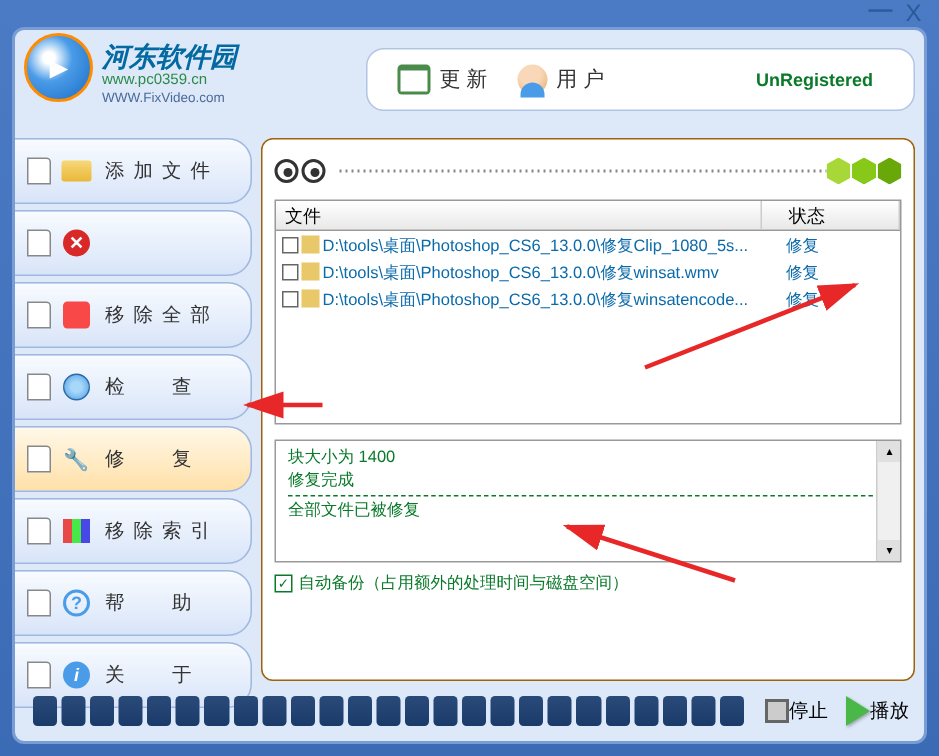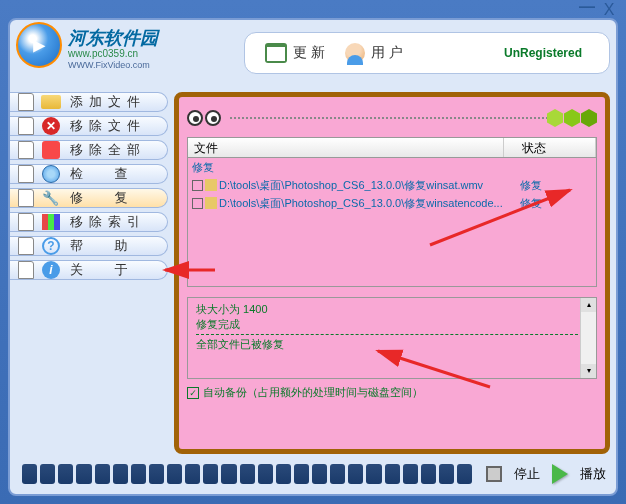--- a/index.html
+++ b/index.html
@@ -16,34 +16,34 @@
 .logo-sub { position: absolute; left: 54px; top: 40px; font-size: 9px; color: #4a6a9a; }
 .header-bar { position: absolute; right: 6px; top: 12px; width: 366px; height: 42px; background: #fff; border: 1px solid #b0c4e4; border-radius: 12px; display: flex; align-items: center; padding: 0 10px; }
 .header-btn { display: flex; align-items: center; gap: 6px; padding: 4px 10px; font-size: 14px; color: #333; cursor: pointer; }
 .cal-icon { width: 22px; height: 20px; background: #4a8a4a; border-radius: 3px; position: relative; }
 .cal-icon::before { content: ""; position: absolute; top: 4px; left: 2px; right: 2px; bottom: 2px; background: #fff; }
 .user-icon { width: 20px; height: 20px; border-radius: 50%; background: radial-gradient(circle at 40% 30%, #f8d8b8 40%, #e8a868 100%); position: relative; }
 .user-icon::after { content: ""; position: absolute; bottom: -2px; left: 2px; width: 16px; height: 10px; background: #4a9ce8; border-radius: 8px 8px 0 0; }
 .unreg { position: absolute; right: 27px; color: #0a7a2a; font-size: 12px; font-weight: bold; }
 .content { position: relative; height: calc(100% - 104px); }
 .sidebar { position: absolute; left: 0; top: 8px; width: 158px; }
-.side-btn { display: flex; align-items: center; height: 20px; margin-bottom: 4px; background: linear-gradient(to bottom, #f8fbff 0%, #e8f0fc 50%, #d8e4f8 100%); border: 1px solid #a0b8e0; border-left: none; border-radius: 0 16px 16px 0; padding-left: 8px; cursor: pointer; position: relative; }
+.side-btn { display: flex; align-items: center; height: 44px; margin-bottom: 4px; background: linear-gradient(to bottom, #f8fbff 0%, #e8f0fc 50%, #d8e4f8 100%); border: 1px solid #a0b8e0; border-left: none; border-radius: 0 16px 16px 0; padding-left: 8px; cursor: pointer; position: relative; }
 .side-btn.active { background: linear-gradient(to bottom, #fff8e8 0%, #ffecc8 50%, #ffe0a8 100%); }
 .side-page { width: 16px; height: 18px; background: #fff; border: 1px solid #888; border-radius: 0 3px 0 0; margin-right: 6px; }
 .side-icon { width: 22px; height: 20px; margin-right: 8px; display: flex; align-items: center; justify-content: center; }
 .side-label { font-size: 13px; color: #333; letter-spacing: 6px; }
 .folder-ic { background: linear-gradient(to bottom, #f8d878 0%, #e8b838 100%); border-radius: 2px; width: 20px; height: 14px; }
 .x-ic { width: 18px; height: 18px; border-radius: 50%; background: #d82828; color: #fff; font-size: 12px; font-weight: bold; line-height: 18px; text-align: center; }
 .sweep-ic { width: 18px; height: 18px; background: #f84848; border-radius: 3px; position: relative; }
 .globe-ic { width: 18px; height: 18px; border-radius: 50%; background: radial-gradient(circle, #a8d8f8 30%, #4a9ce8 100%); border: 1px solid #2a6aa8; }
 .wrench-ic { font-size: 14px; }
 .idx-ic { width: 18px; height: 16px; background: linear-gradient(to right, #e84848 33%, #48e848 33% 66%, #4848e8 66%); }
 .help-ic { width: 18px; height: 18px; border-radius: 50%; border: 2px solid #4a9ce8; color: #4a9ce8; font-size: 12px; font-weight: bold; line-height: 15px; text-align: center; }
 .info-ic { width: 18px; height: 18px; border-radius: 50%; background: #4a9ce8; color: #fff; font-size: 12px; font-weight: bold; line-height: 18px; text-align: center; font-style: italic; }
-.main-panel { position: absolute; left: 164px; top: 8px; right: 6px; bottom: 0; background: #f9a8d4; border: 5px solid #a16207; border-radius: 8px; padding: 8px; }
+.main-panel { position: absolute; left: 164px; top: 8px; right: 6px; bottom: 0; background: #ffffff; border: 1px solid #a16207; border-radius: 8px; padding: 8px; }
 .panel-header { height: 26px; display: flex; align-items: center; position: relative; }
 .eyes { display: flex; gap: 2px; margin-right: 8px; }
 .eye { width: 16px; height: 16px; border: 2px solid #333; border-radius: 50%; background: #fff; position: relative; }
 .eye::after { content: ""; position: absolute; width: 6px; height: 6px; background: #333; border-radius: 50%; top: 4px; left: 4px; }
 .dots { flex: 1; height: 2px; background-image: radial-gradient(circle, #888 1px, transparent 1px); background-size: 4px 2px; }
 .hex-group { display: flex; gap: 1px; }
 .hex { width: 16px; height: 18px; background: #a8d838; clip-path: polygon(50% 0, 100% 25%, 100% 75%, 50% 100%, 0 75%, 0 25%); }
 .hex:nth-child(2) { background: #88c818; }
 .hex:nth-child(3) { background: #68a808; }
 .file-table { border: 1px solid #999; margin-top: 6px; height: 150px; overflow: hidden; position: relative; }
@@ -62,21 +62,21 @@
 .log-line { color: #0a7a2a; white-space: nowrap; }
 .log-div { border-top: 1px dashed #0a7a2a; margin: 2px 0; }
 .log-scroll { position: absolute; right: 0; top: 0; bottom: 0; width: 16px; background: #f0f0f0; border-left: 1px solid #ccc; }
 .scroll-up { position: absolute; top: 0; width: 16px; height: 14px; background: #e0e0e0; text-align: center; font-size: 8px; line-height: 14px; }
 .scroll-dn { position: absolute; bottom: 0; width: 16px; height: 14px; background: #e0e0e0; text-align: center; font-size: 8px; line-height: 14px; }
 .auto-backup { margin-top: 6px; font-size: 11px; color: #0a7a2a; display: flex; align-items: center; gap: 4px; }
 .auto-backup .chk2 { width: 12px; height: 12px; border: 1px solid #0a7a2a; color: #0a7a2a; font-size: 9px; text-align: center; line-height: 10px; }
 .footer { position: absolute; bottom: 0; left: 0; right: 0; height: 40px; display: flex; align-items: center; padding: 0 10px; }
 .progress { flex: 1; height: 24px; display: flex; gap: 3px; padding: 2px; }
 .pblock { flex: 1; background: linear-gradient(to bottom, #2a4a7a, #1a3a6a); border-radius: 3px; }
-.foot-btn { display: flex; align-items: center; gap: 12px; margin-left: 12px; font-size: 13px; cursor: pointer; }
+.foot-btn { display: flex; align-items: center; gap: 0; margin-left: 12px; font-size: 13px; cursor: pointer; }
 .stop-ic { width: 16px; height: 16px; border: 2px solid #666; background: #ccc; }
 .play-ic { width: 0; height: 0; border-left: 16px solid #4ab848; border-top: 10px solid transparent; border-bottom: 10px solid transparent; filter: drop-shadow(1px 1px 1px rgba(0,0,0,0.3)); }
 .red-arrow { position: absolute; pointer-events: none; }
 </style>
 </head>
 <body>
 
 <div class="titlebar">
   <div class="min-btn">—</div>
   <div class="close-btn">X</div>
@@ -110,21 +110,20 @@
         <div class="side-icon">
             <div class="folder-ic"></div>
           </div>
         <span class="side-label">添加文件</span>
       </div>
       <div class="side-btn">
         <div class="side-page"></div>
         <div class="side-icon">
             <div class="x-ic">✕</div>
           </div>
-        <span class="side-label">移除文件</span>
       </div>
       <div class="side-btn">
         <div class="side-page"></div>
         <div class="side-icon">
             <div class="sweep-ic"></div>
           </div>
         <span class="side-label">移除全部</span>
       </div>
       <div class="side-btn">
         <div class="side-page"></div>
@@ -175,20 +174,25 @@
           </div>
       </div>
 
       <div class="file-table">
         <div class="table-header">
           <div class="th th-file">文件</div>
           <div class="th th-status">状态</div>
         </div>
         <div class="table-body">
           <div class="tr">
+            <div class="td-file">
+                <div class="chk"></div>
+                <div class="file-ic"></div>
+                <span class="file-link">D:\tools\桌面\Photoshop_CS6_13.0.0\修复Clip_1080_5s...</span>
+              </div>
             <div class="td-status">修复</div>
           </div>
           <div class="tr">
             <div class="td-file">
                 <div class="chk"></div>
                 <div class="file-ic"></div>
                 <span class="file-link">D:\tools\桌面\Photoshop_CS6_13.0.0\修复winsat.wmv</span>
               </div>
             <div class="td-status">修复</div>
           </div>

